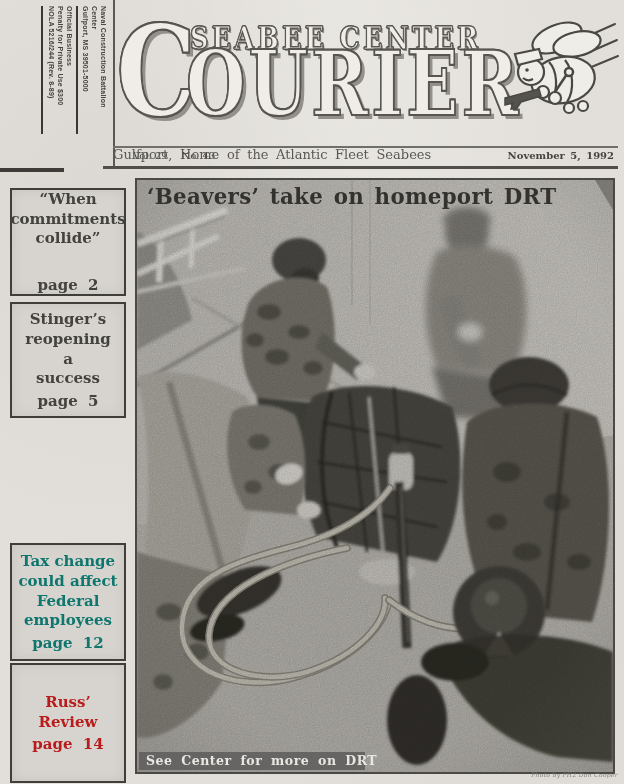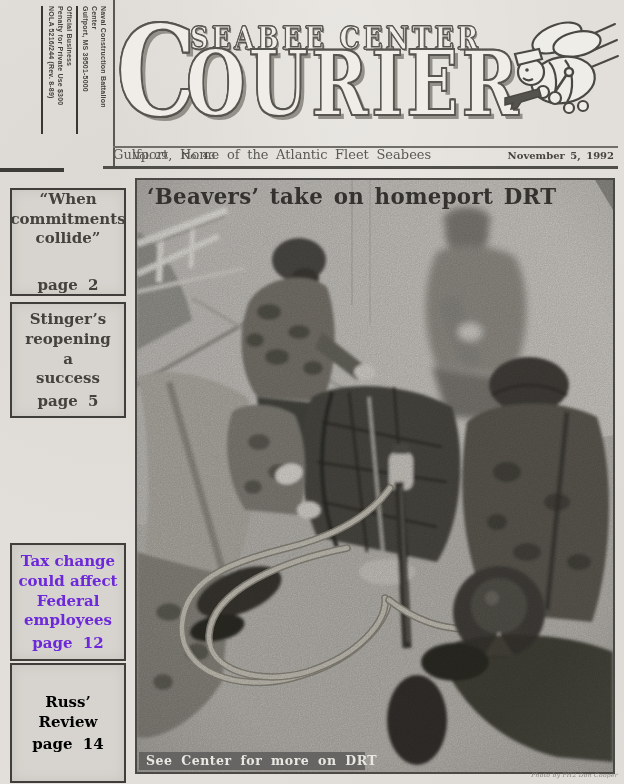--- a/index.html
+++ b/index.html
@@ -42,22 +42,22 @@
   .vol span{margin-right:14px;}
   .tagline{position:absolute;left:113px;top:147px;width:505px;text-align:left;font-size:13px;color:#5a5853;word-spacing:3.5px;}
   .date{position:absolute;right:10px;top:150px;font-size:10px;font-weight:bold;color:#46443f;word-spacing:2px;}
 
   
   .sbox{position:absolute;left:10px;width:112px;border:2.5px solid #403e3a;background:#d7d4cf;
     display:flex;flex-direction:column;justify-content:center;align-items:center;text-align:center;
     font-weight:bold;box-shadow:inset 0 0 12px rgba(110,105,95,.15);}
   .sbox .t{white-space:pre-line;font-size:15px;line-height:1.32;color:#44423d;}
   .sbox .p{font-size:15px;margin-top:3px;word-spacing:5px;color:#44423d;}
-  .sbox.faded .t,.sbox.faded .p{color:#6d28d9;}
-  .sbox.dim .t,.sbox.dim .p{color:#000000;}
+  .sbox.faded .t,.sbox.faded .p{color:#0f766e;}
+  .sbox.dim .t,.sbox.dim .p{color:#b91c1c;}
   .b1{top:188px;height:104px;gap:24px;} .b2{top:302px;height:112px;} .b3{top:418px;height:114px;}
   .b4{top:543px;height:114px;} .b5{top:663px;height:116px;}
 
   
   .photo{position:absolute;left:135px;top:178px;width:476px;height:592px;border:2px solid #4b4946;background:#cbc8c3;}
   .photo svg{position:absolute;inset:0;}
   .headline{position:absolute;left:10px;top:3px;margin:0;font-size:22px;font-weight:bold;color:#34322e;
     letter-spacing:.3px;word-spacing:3px;white-space:nowrap;transform:scaleX(.97);transform-origin:0 0;}
   .caption-band{position:absolute;left:2px;bottom:2px;width:226px;height:18px;line-height:18px;
     background:rgba(98,97,95,.92);color:#e9e7e2;font-size:12.5px;font-weight:bold;

